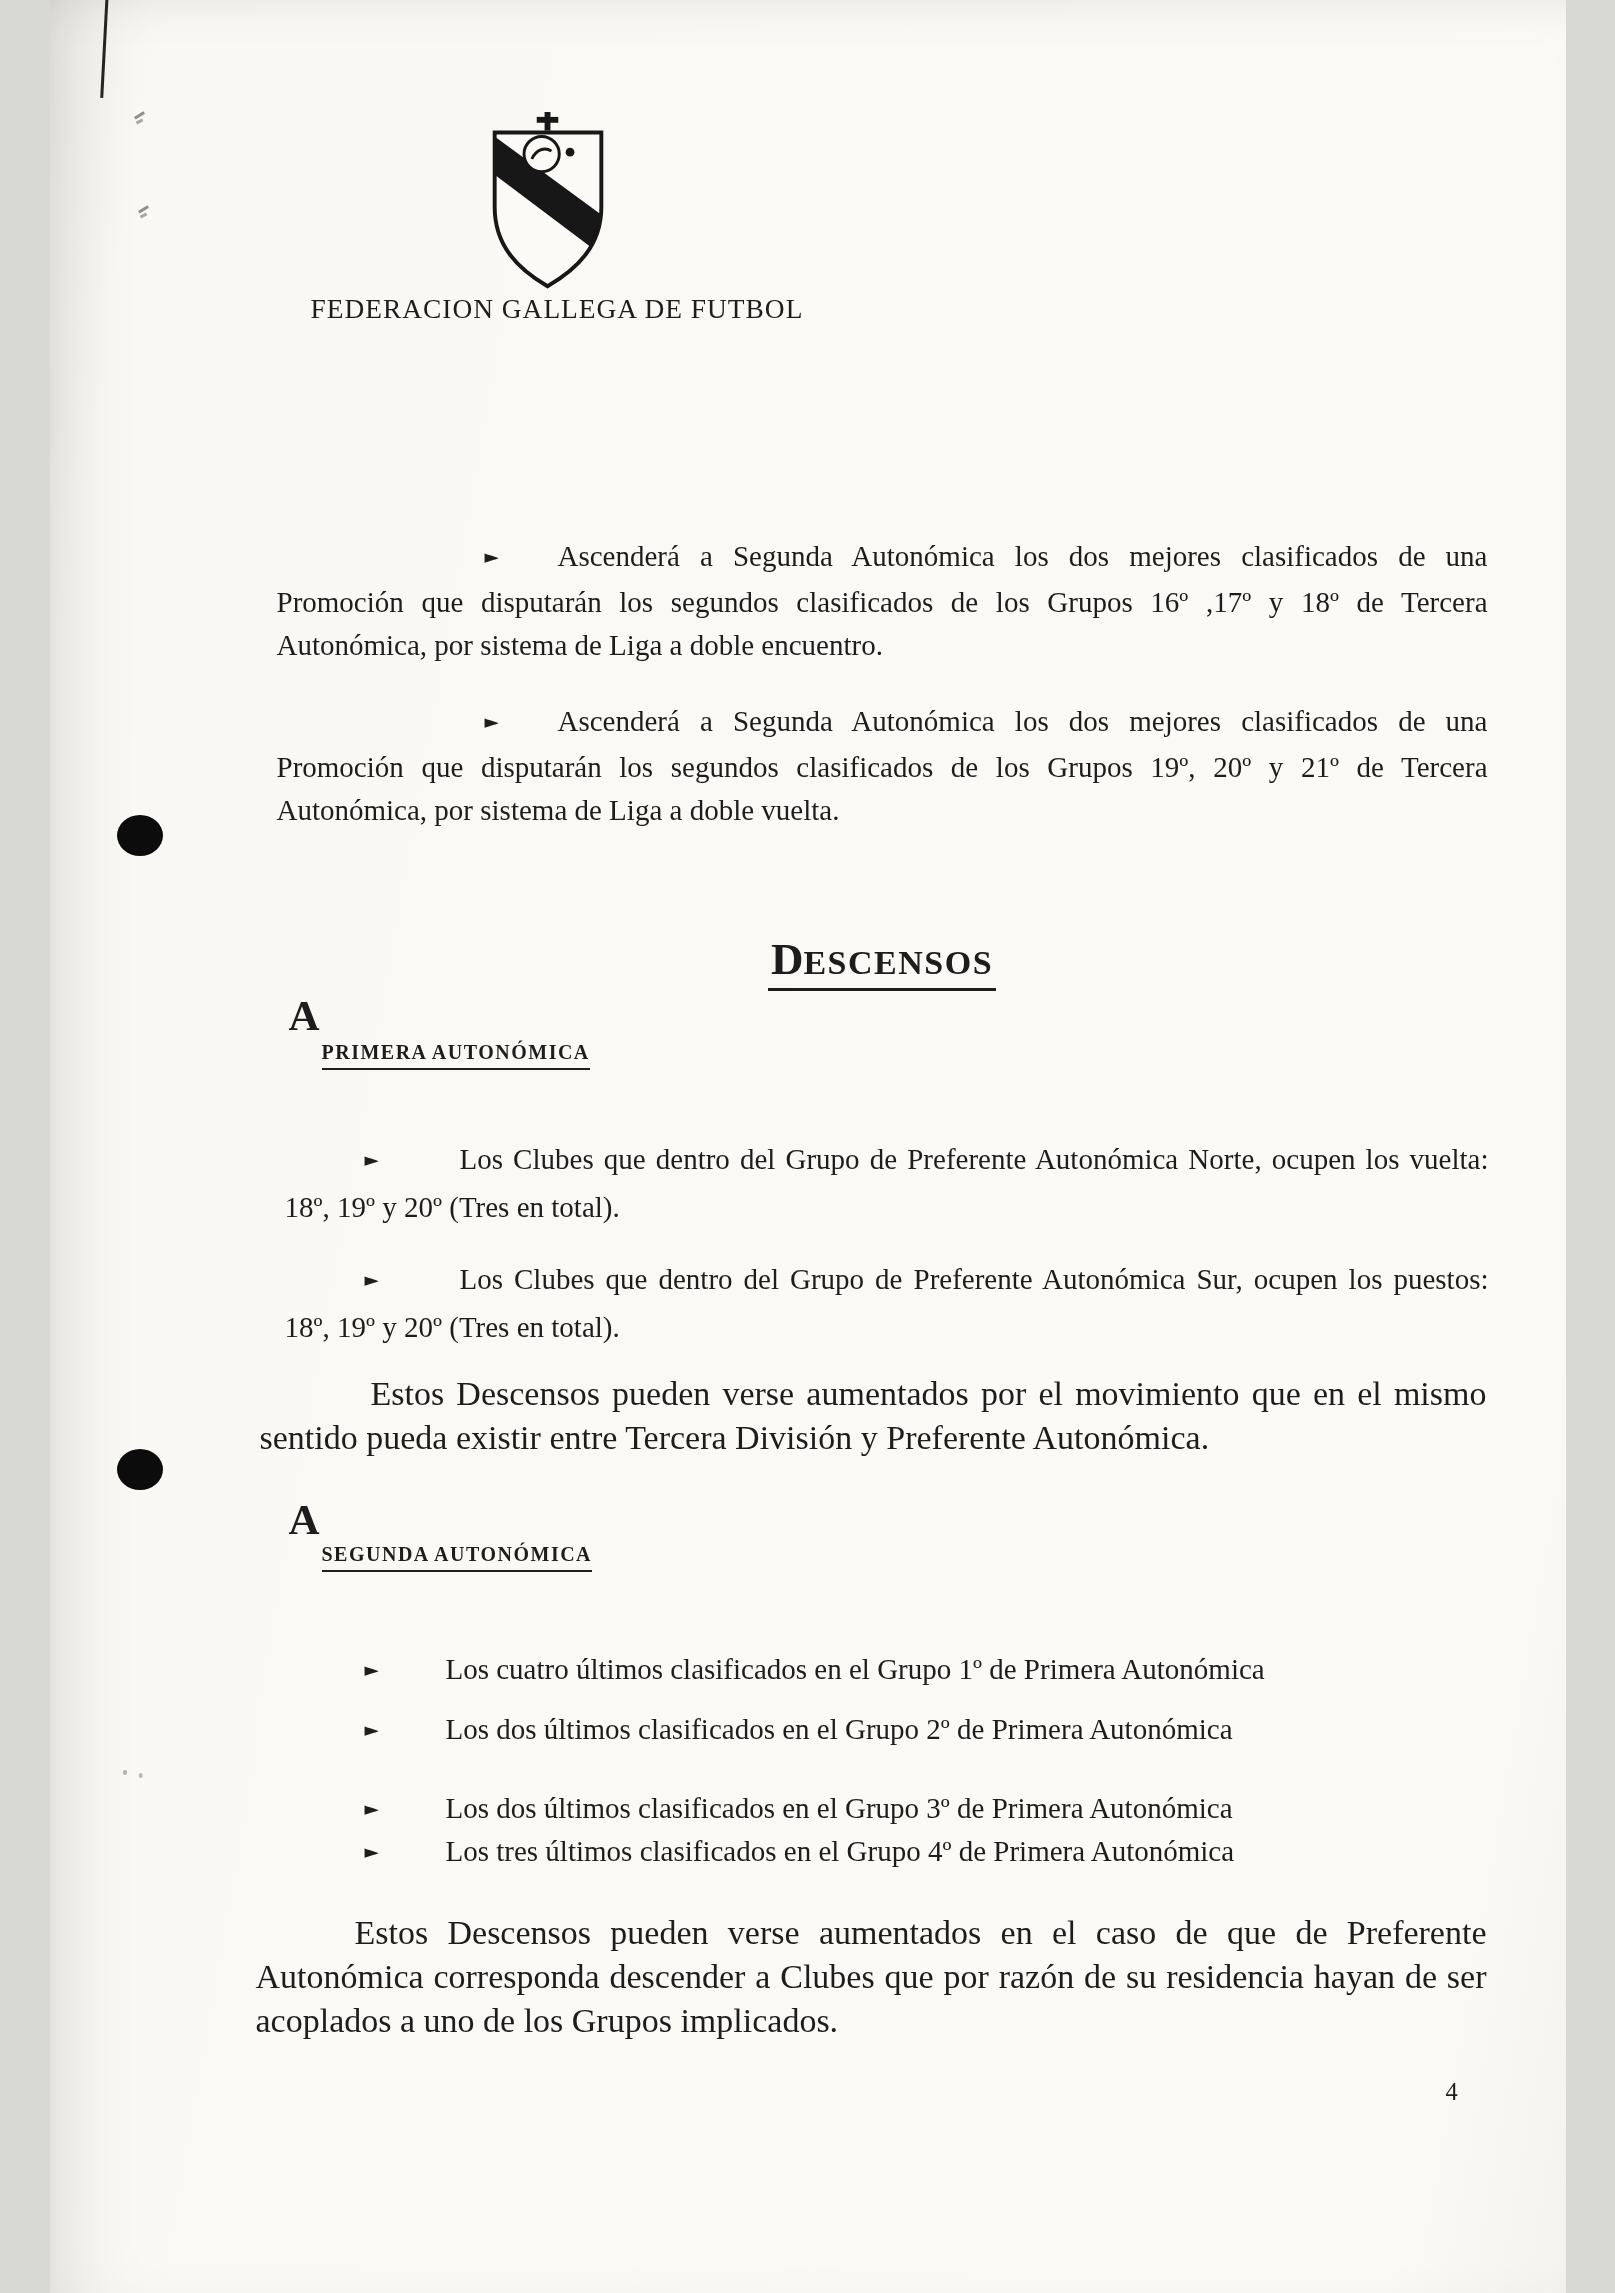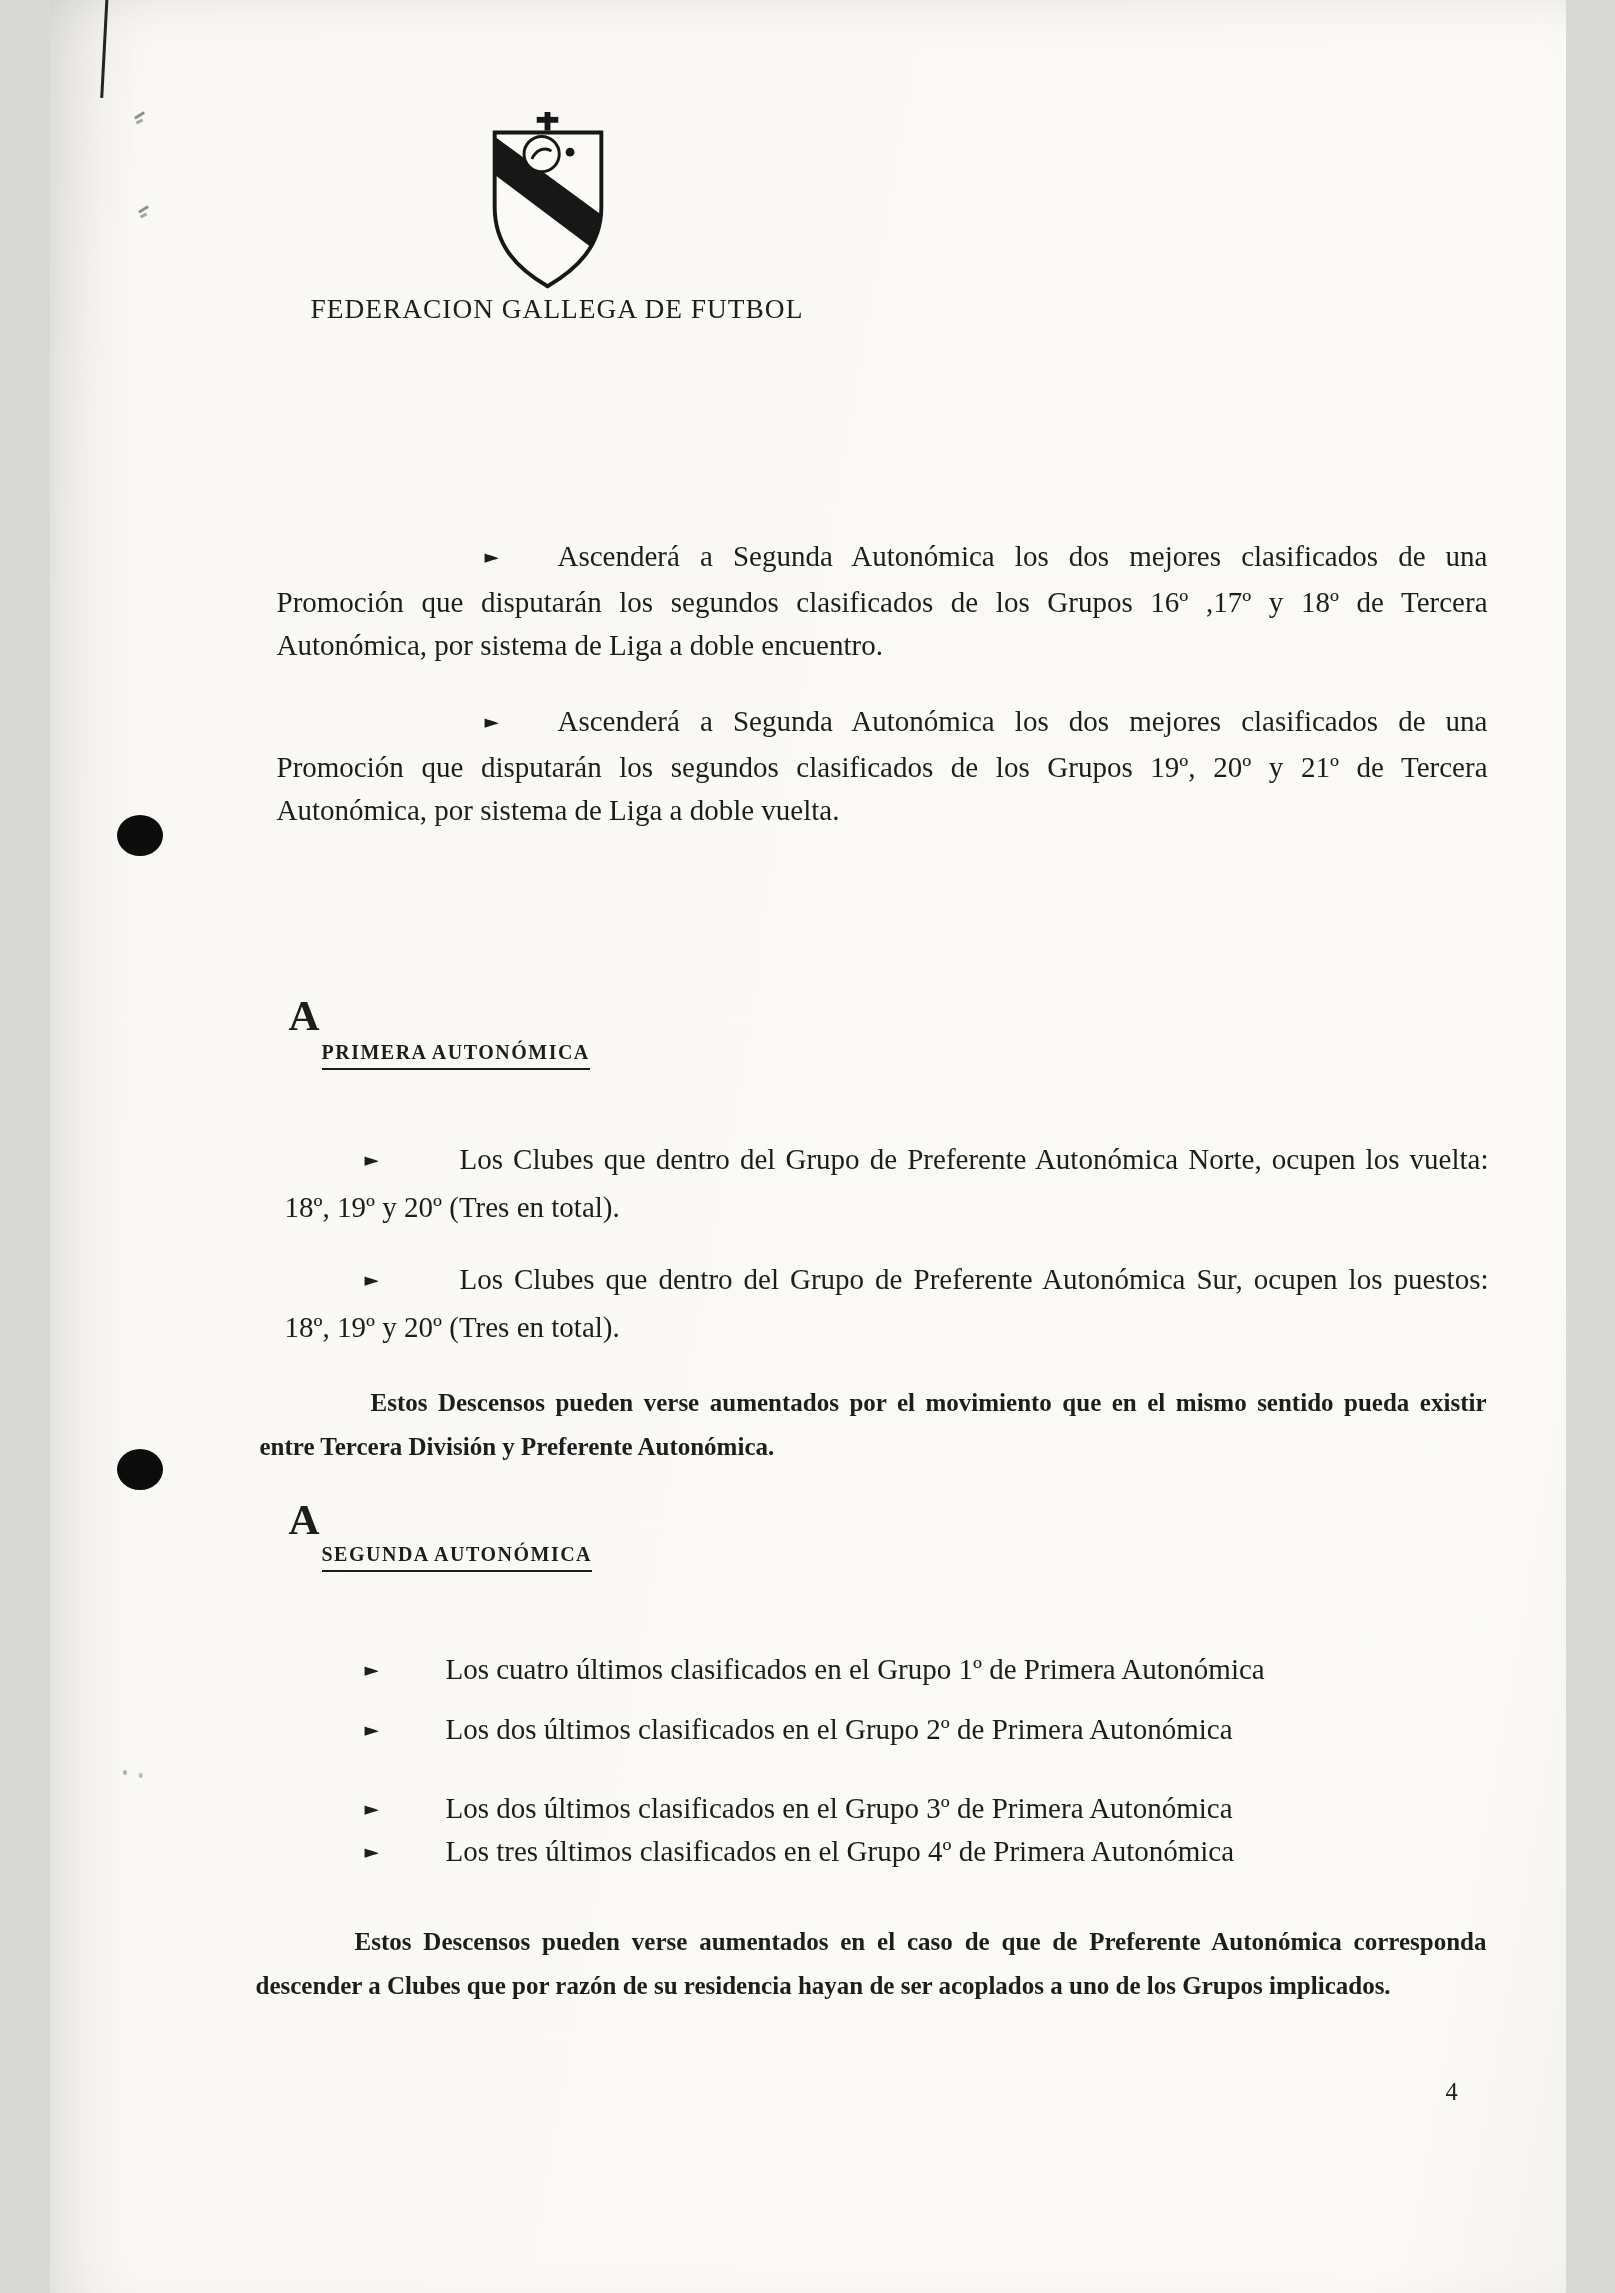--- a/index.html
+++ b/index.html
@@ -80,21 +80,21 @@
 
   
   .s-item { position: absolute; left: 235px; width: 1255px;
             font-size: 29px; line-height: 43px; text-indent: 80px; white-space: nowrap; }
   .s1 { top: 1648px; }
   .s2 { top: 1708px; }
   .s3 { top: 1787px; }
   .s4 { top: 1830px; }
 
   
-  .note { position: absolute; font-weight: bold; font-size: 25px; line-height: 44px; text-align: justify; margin-top: 9px; }
+  .note { position: absolute; font-weight: normal; font-size: 34px; line-height: 44px; text-align: justify; }
   .note1 { left: 210px; width: 1227px; top: 1372px; text-indent: 111px; }
   .note2 { left: 206px; width: 1231px; top: 1911px; text-indent: 99px; }
 
   .page-number { position: absolute; left: 1396px; top: 2078px; font-size: 24.5px; }
 </style>
 </head>
 <body>
 
 <div class="page">
 
@@ -123,20 +123,23 @@
     <circle cx="93" cy="41" r="4.5" fill="#171717"></circle>
   </svg>
 
   <div class="federation-name">FEDERACION GALLEGA DE FUTBOL</div>
 
 
   <p class="para p1"><span class="bullet gap-xl">►</span><span>Ascenderá a Segunda Autonómica los dos mejores clasificados de una Promoción que disputarán los segundos clasificados de los Grupos 16º ,17º y 18º de Tercera Autonómica, por sistema de Liga a doble encuentro.</span></p>
 
   <p class="para p2"><span class="bullet gap-xl">►</span><span>Ascenderá a Segunda Autonómica los dos mejores clasificados de una Promoción que disputarán los segundos clasificados de los Grupos 19º, 20º y 21º de Tercera Autonómica, por sistema de Liga a doble vuelta.</span></p>
 
+  <div class="center-title t-descensos">
+    <span class="underline"><span class="title-initial">D</span><span class="title-rest">ESCENSOS</span></span>
+  </div>
 
   <div class="sec-letter letter-primera">A</div>
   <div class="sec-title title-primera">PRIMERA AUTONÓMICA</div>
 
   <p class="d-item d1"><span class="bullet gap-lg">►</span><span>Los Clubes que dentro del Grupo de Preferente Autonómica Norte, ocupen los vuelta: 18º, 19º y 20º (Tres en total).</span></p>
 
   <p class="d-item d2"><span class="bullet gap-lg">►</span><span>Los Clubes que dentro del Grupo de Preferente Autonómica Sur, ocupen los puestos: 18º, 19º y 20º (Tres en total).</span></p>
 
   <p class="note note1">Estos Descensos pueden verse aumentados por el movimiento que en el mismo sentido pueda existir entre Tercera División y Preferente Autonómica.</p>
 

